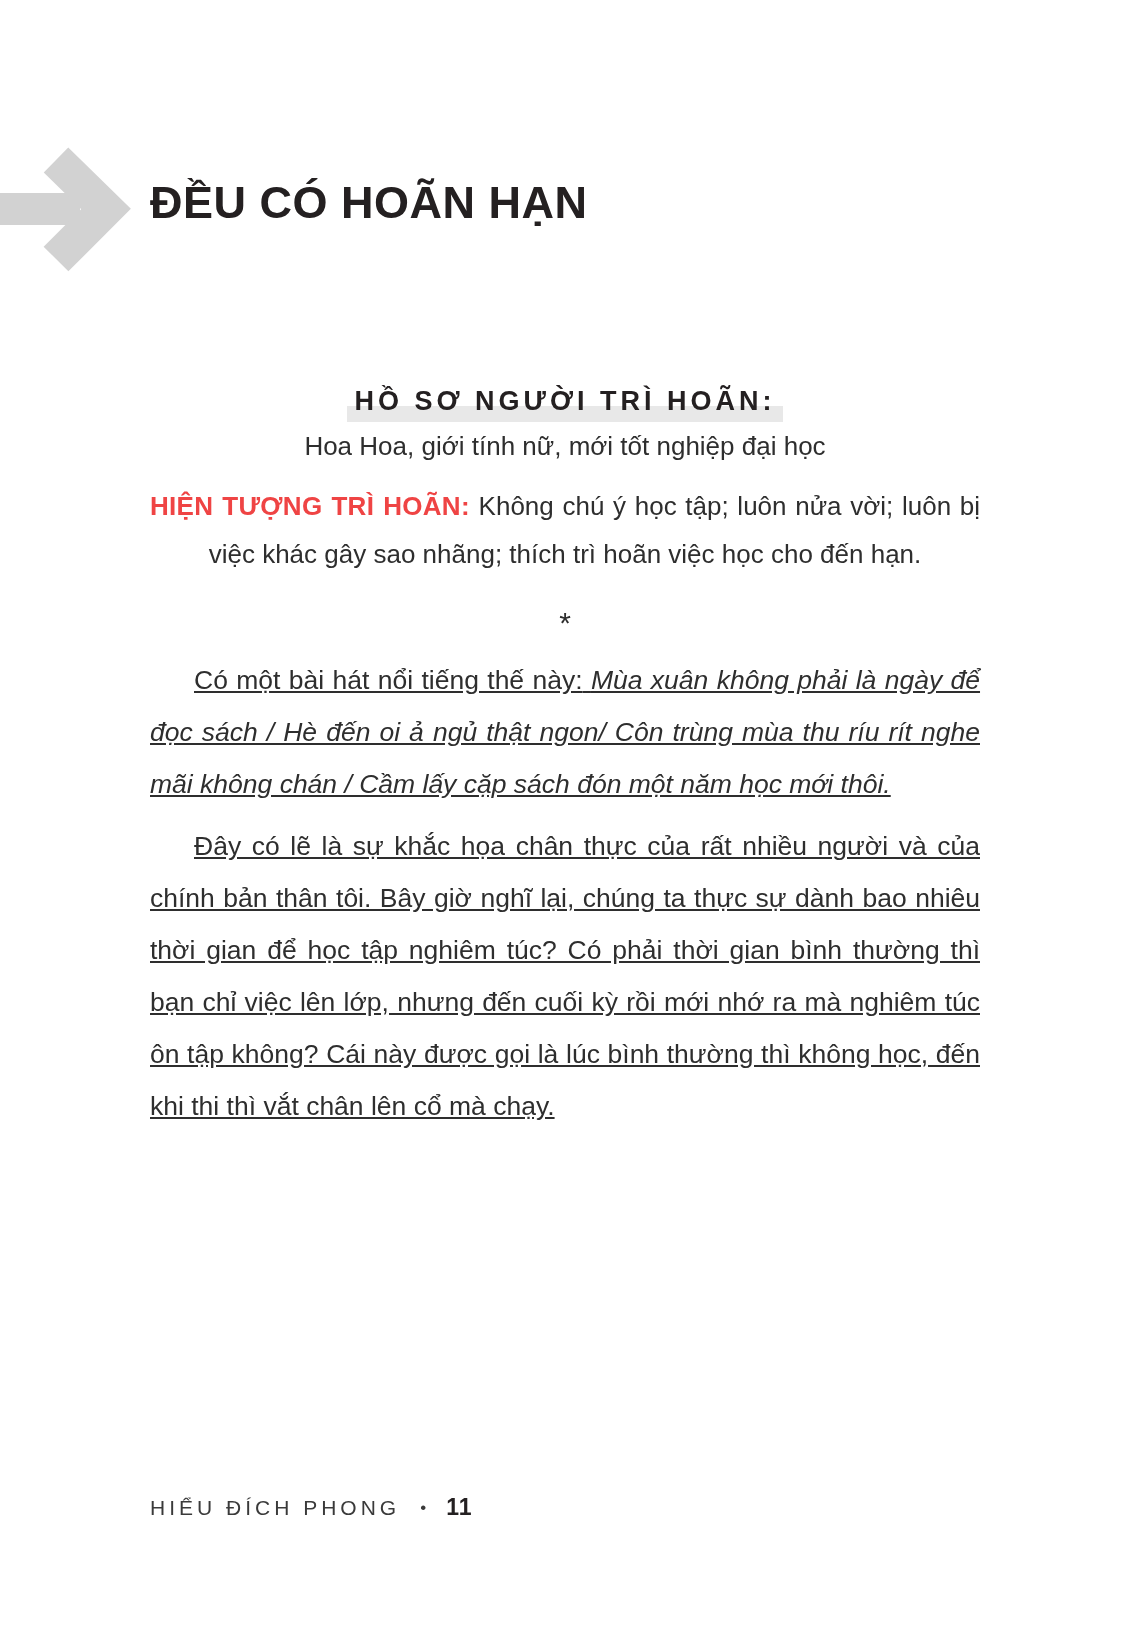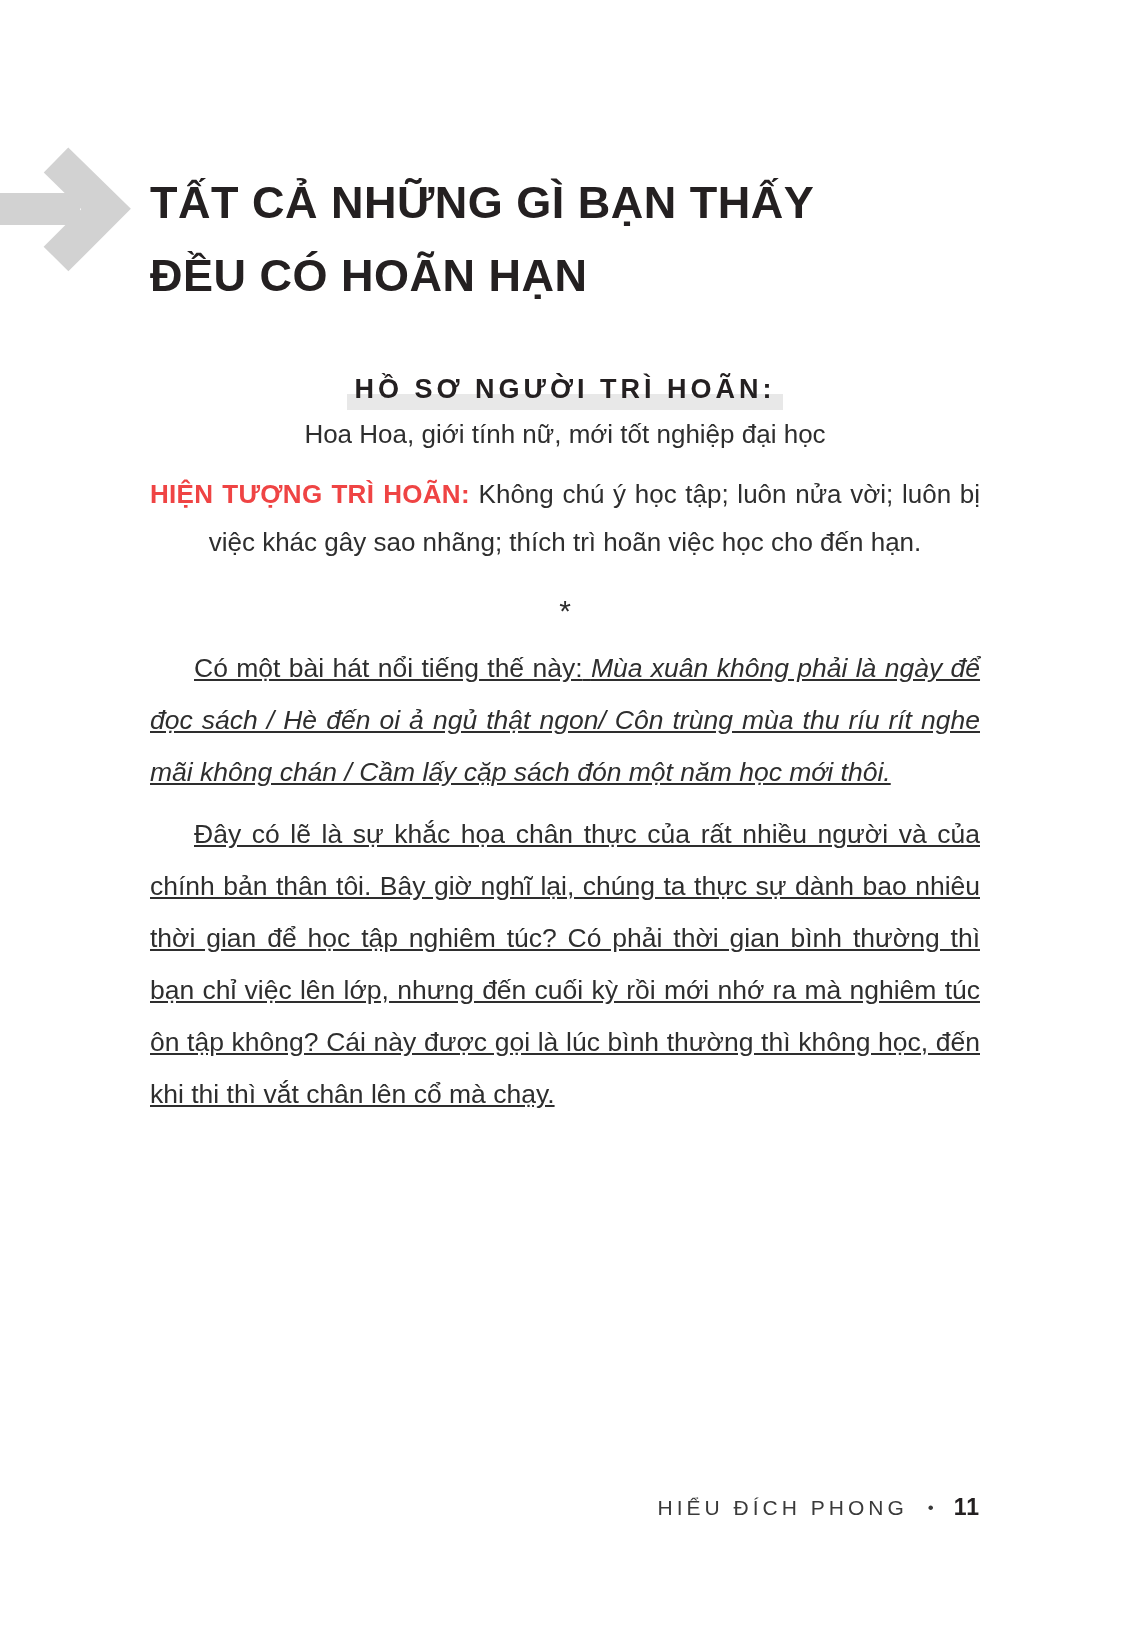--- a/index.html
+++ b/index.html
@@ -36,21 +36,21 @@
   
   .content {
     position: absolute;
     left: 150px;
     top: 374px;
     width: 830px;
   }
 
   .profile-heading {
     text-align: center;
-    margin: 0 0 14px 0;
+    margin: 12px 0 14px 0;
     font-size: 27px;
     font-weight: bold;
     letter-spacing: 4px;
     color: #242021;
   }
   .profile-heading .hl {
     background: linear-gradient(to bottom, transparent 55%, #e8e8e8 55%);
     padding: 0 8px 6px 8px;
   }
 
@@ -92,21 +92,21 @@
   }
   .body-text p i { font-style: italic; }
 
   
   .footer {
     position: absolute;
     left: 150px;
     top: 1494px;
     width: 830px;
     display: flex;
-    justify-content: flex-end;
+    justify-content: flex-start;
     align-items: center;
     gap: 20px;
     color: #3a3a3a;
   }
   .footer .author {
     font-size: 21px;
     letter-spacing: 4px;
   }
   .footer .dot {
     font-size: 17px;
@@ -125,21 +125,20 @@
 <div class="page">
 
   <div class="arrow-wrap">
     <svg width="134" height="128" viewBox="0 0 134 128" xmlns="http://www.w3.org/2000/svg">
       <rect x="0" y="47" width="80" height="32" fill="#d2d2d2"></rect>
       <polyline points="56,14 106,63 56,113" fill="none" stroke="#d2d2d2" stroke-width="35" stroke-linejoin="miter"></polyline>
     </svg>
   </div>
 
   <h1 class="chapter-title">
-    <div>TẤT CẢ NHỮNG GÌ BẠN THẤY</div>
     <div>ĐỀU CÓ HOÃN HẠN</div>
   </h1>
 
   <div class="content">
 
     <div class="profile-heading">
       <span class="hl">HỒ SƠ NGƯỜI TRÌ HOÃN:</span>
     </div>
 
     <p class="profile-subject">Hoa Hoa, giới tính nữ, mới tốt nghiệp đại học</p>

